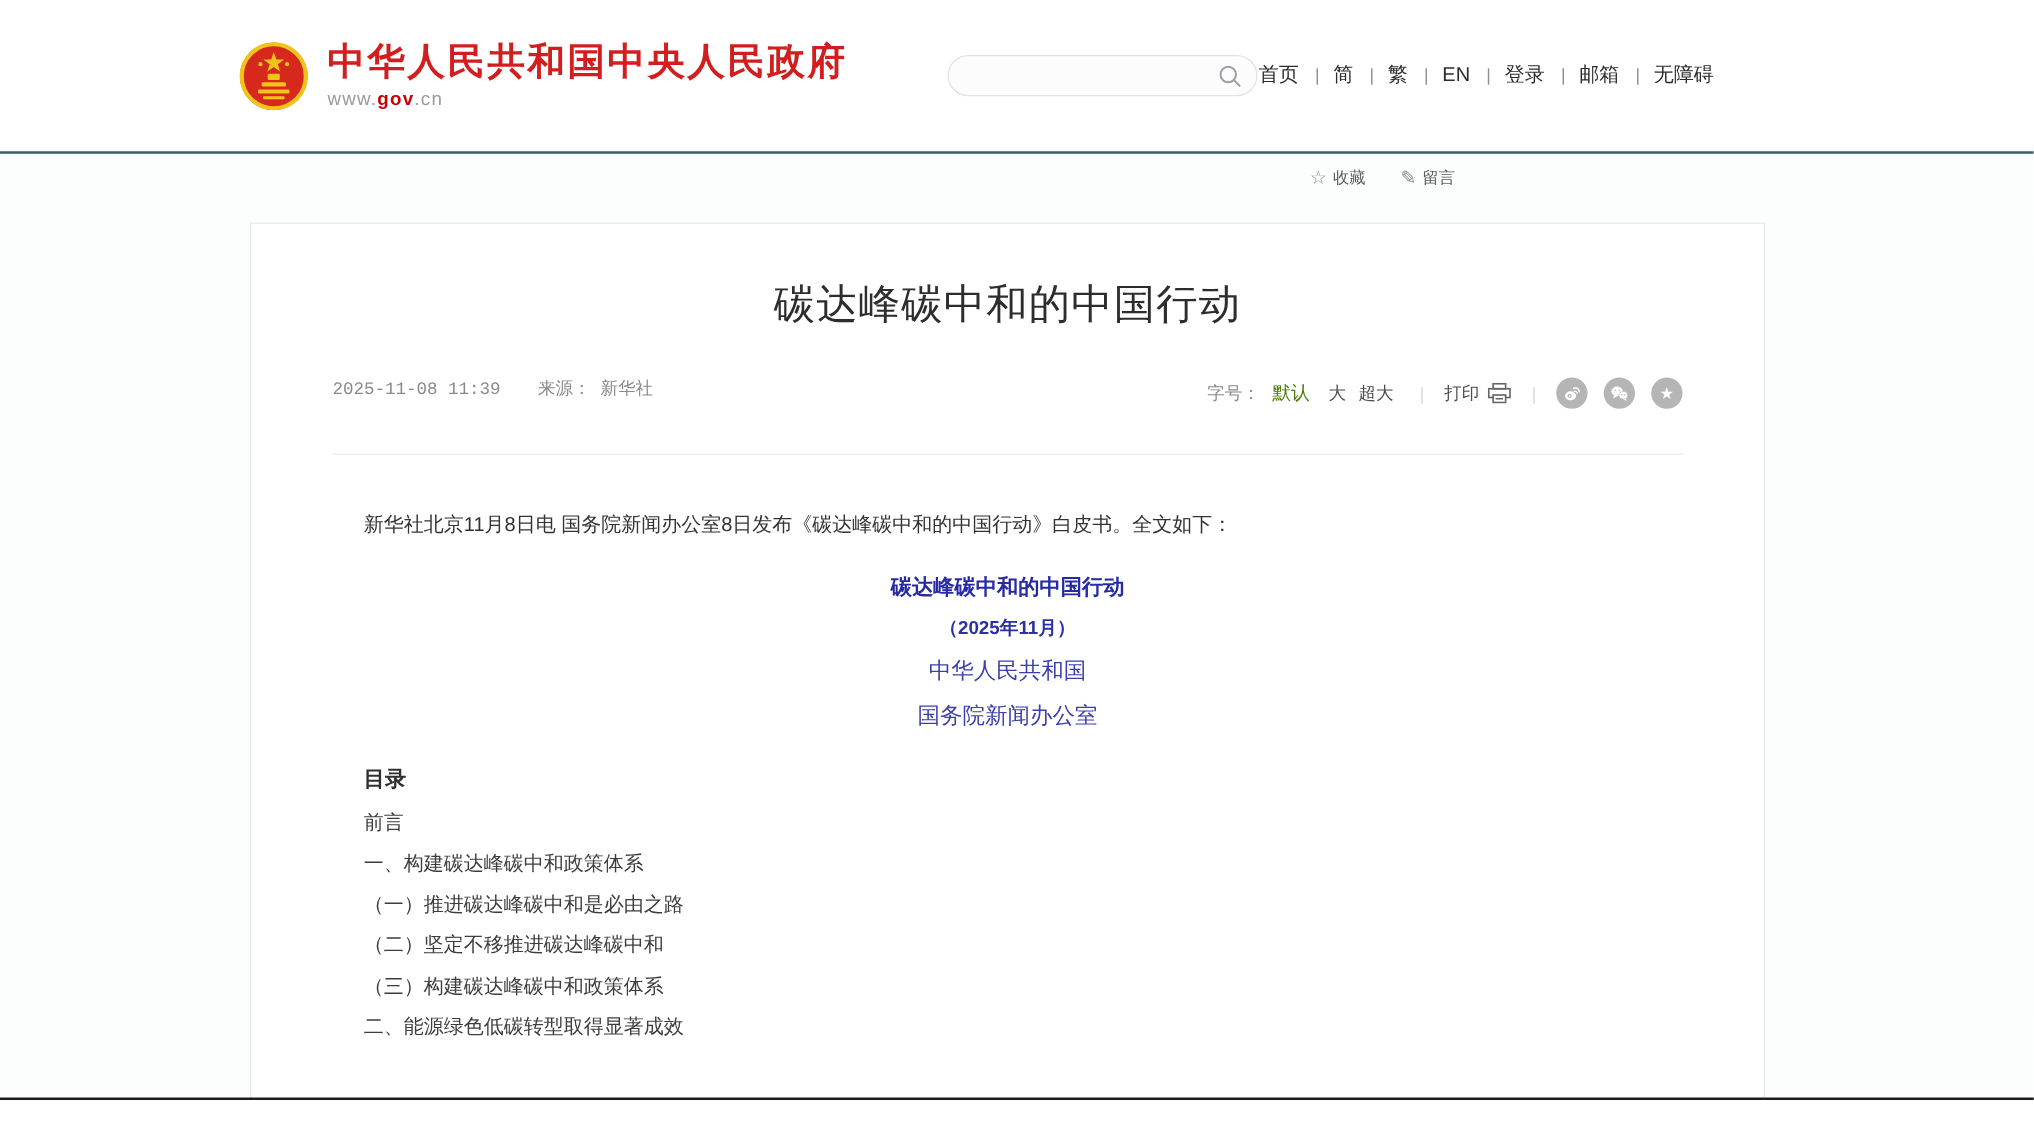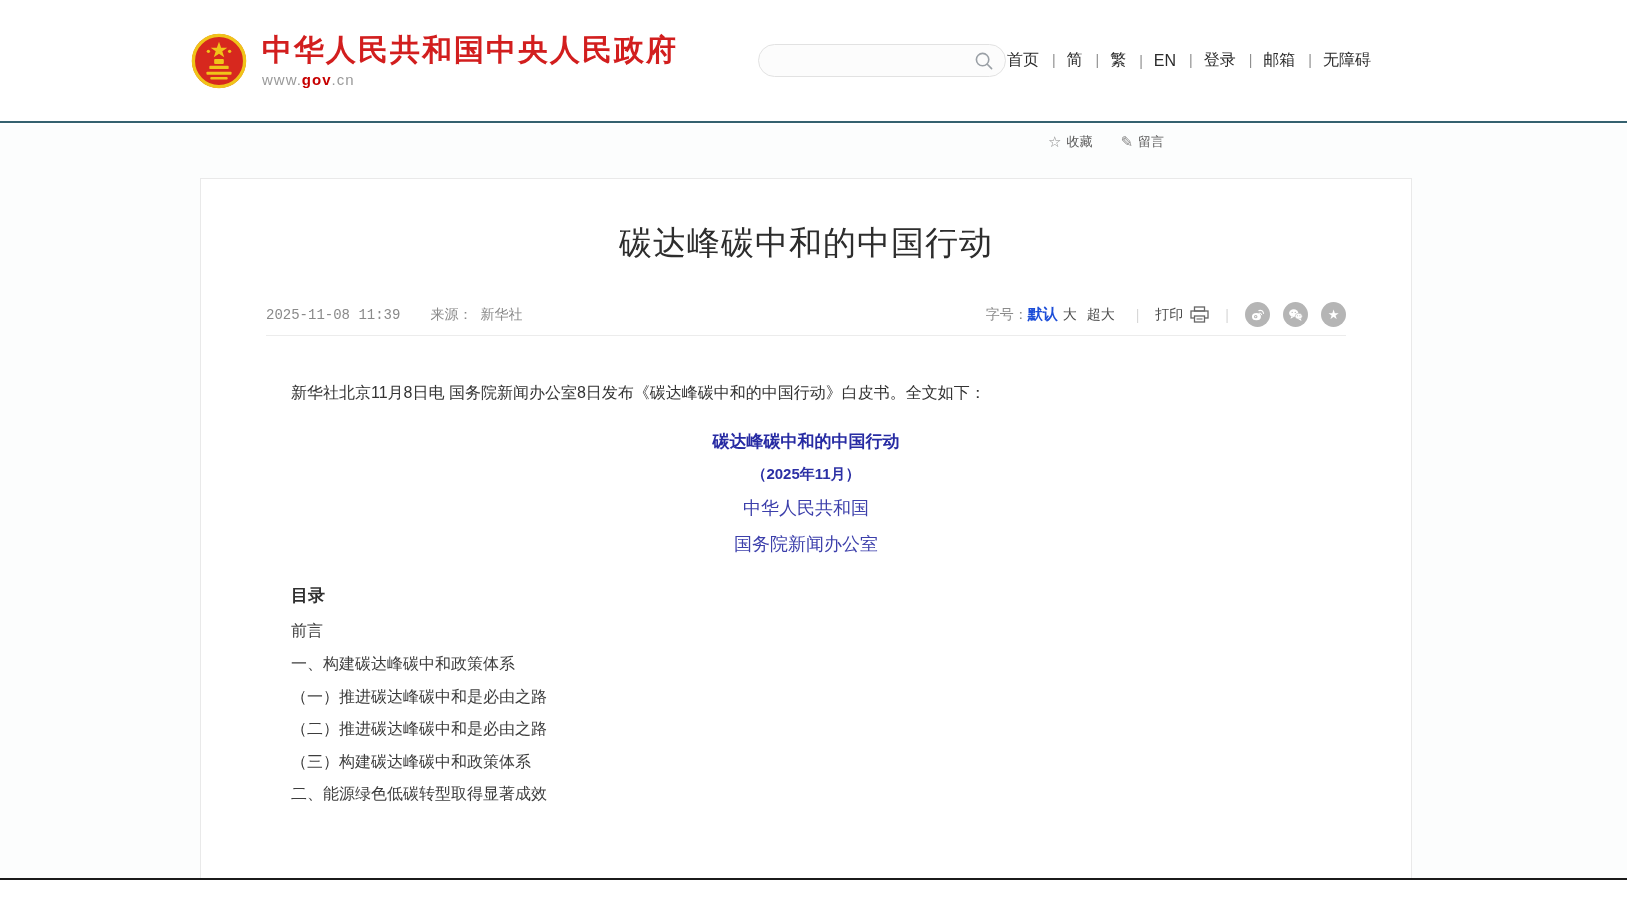--- a/index.html
+++ b/index.html
@@ -39,27 +39,27 @@
 
   .quickbar { position:absolute; top:8px; left:1048px; display:flex; gap:28px; font-size:13px; color:#5a5a5a; }
   .quickbar .qitem { display:flex; align-items:center; gap:5px; cursor:pointer; }
   .quickbar .qicon { color:#8a8a8a; font-size:15px; }
 
   
   .card { position:absolute; top:53px; left:200px; width:1212px; height:760px; background:#fff; border:1px solid #e9e9e9; }
 
   .article-title { margin-top:42px; text-align:center; font-size:33px; font-weight:400; color:#2d2d2d; letter-spacing:1px; }
 
-  .meta-row { display:flex; align-items:center; margin:36px 65px 0; padding-bottom:8px; border-bottom:1px solid #ececec;
+  .meta-row { display:flex; align-items:flex-start; margin:36px 65px 0; padding-bottom:36px; border-bottom:1px solid #ececec;
               font-size:14px; color:#8a8a8a; }
   .meta-left { display:flex; align-items:baseline; gap:8px; }
   .meta-date { margin-right:22px; font-family:"Liberation Mono","DejaVu Sans Mono",monospace; font-size:14px; color:#8a8a8a; }
   .meta-right { margin-left:auto; display:flex; align-items:center; }
   .fs-label { color:#8a8a8a; }
-  .fs-default { color:#1d4ed8; font-weight:bold; font-size:15px; margin:0 0; cursor:pointer; }
+  .fs-default { color:#4d7c0f; font-weight:normal; font-size:15px; margin:0 10px; cursor:pointer; }
   .fs-opt { color:#4d4d4d; margin:0 5px; cursor:pointer; }
   .meta-sep { color:#d8d8d8; margin:0 16px; }
   .print-group { display:flex; align-items:center; gap:7px; color:#4d4d4d; cursor:pointer; }
   .share-group { display:flex; align-items:center; gap:13px; }
   .share-circle { width:25px; height:25px; border-radius:50%; background:#b5b5b5; display:flex; align-items:center;
                   justify-content:center; cursor:pointer; }
   .share-circle .star-glyph { color:#fff; font-size:13px; line-height:1; }
 
   .article-body { padding:0 90px; font-size:16px; color:#333; }
   .intro { margin-top:44px; line-height:1.65; }
@@ -189,21 +189,21 @@
       <div class="article-body">
         <p class="intro">新华社北京11月8日电 国务院新闻办公室8日发布《碳达峰碳中和的中国行动》白皮书。全文如下：</p>
         <p class="doc-title">碳达峰碳中和的中国行动</p>
         <p class="doc-date">（2025年11月）</p>
         <p class="doc-org">中华人民共和国</p>
         <p class="doc-org">国务院新闻办公室</p>
         <p class="toc-heading">目录</p>
         <p class="toc-item">前言</p>
         <p class="toc-item">一、构建碳达峰碳中和政策体系</p>
         <p class="toc-item">（一）推进碳达峰碳中和是必由之路</p>
-        <p class="toc-item">（二）推进碳达峰碳中和是必由之路</p>
+        <p class="toc-item">（二）坚定不移推进碳达峰碳中和</p>
         <p class="toc-item">（三）构建碳达峰碳中和政策体系</p>
         <p class="toc-item">二、能源绿色低碳转型取得显著成效</p>
 
       </div>
     </div>
   </div>
 </div>
 
 <div class="window-edge"></div>
 <div class="below-window"></div>

